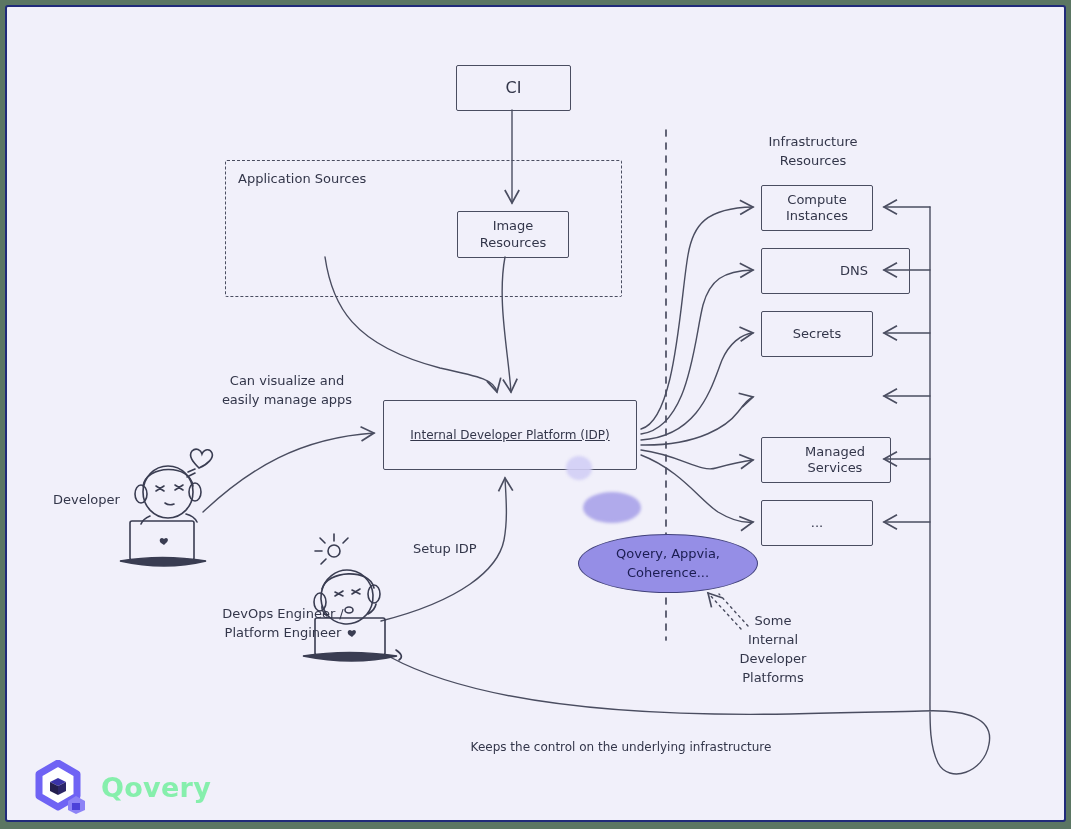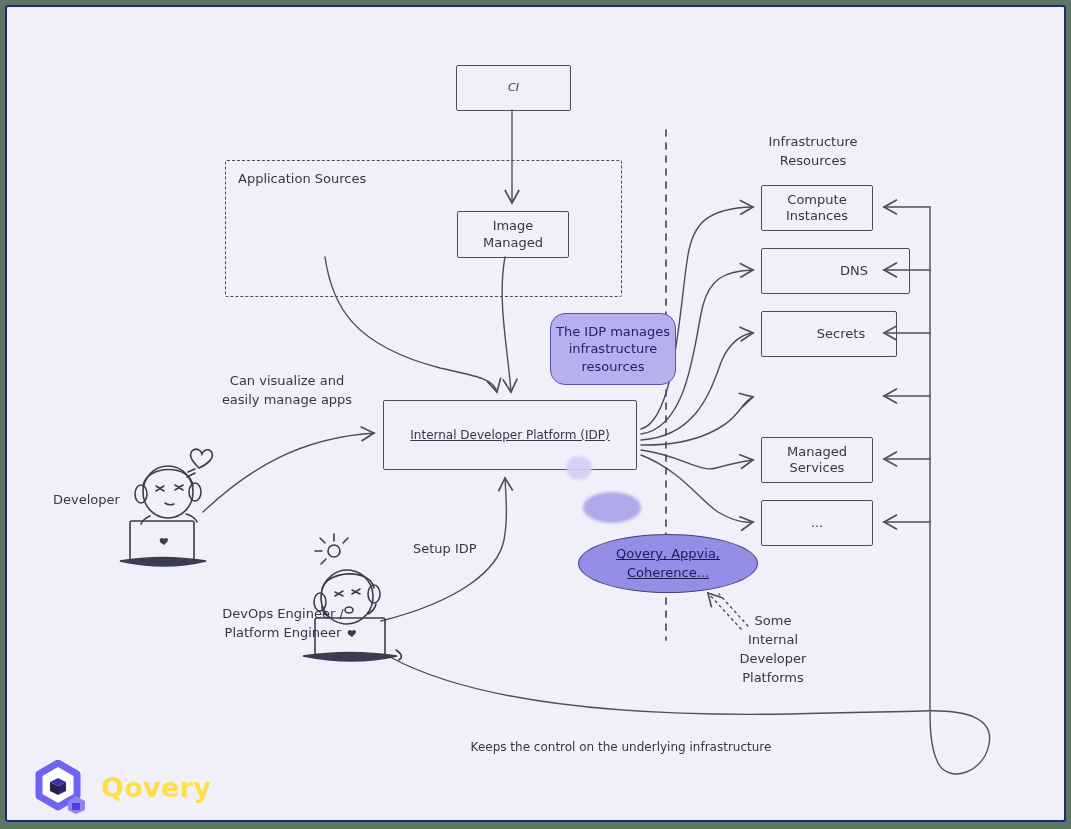--- a/index.html
+++ b/index.html
@@ -6,24 +6,24 @@
   .stage{position:relative;width:1071px;height:829px;background:#5b7663;font-family:"DejaVu Sans",sans-serif;overflow:hidden;}
   .content{position:absolute;left:5px;top:5px;right:5px;bottom:7px;background:#f1f0fa;border:2px solid #202a7a;border-radius:3px;}
   .layer{position:absolute;left:0;top:0;width:1071px;height:829px;}
   svg.layer{z-index:1;pointer-events:none;}
   .node{position:absolute;z-index:2;color:#33364a;}
   .box{border:1.5px solid #4a4d60;border-radius:2px;display:flex;align-items:center;justify-content:center;text-align:center;font-size:13px;line-height:1.25;background:transparent;}
   .pre{white-space:pre-line;}
   .dashedbox{border:1.6px dashed #4a4d60;border-radius:2px;}
   .label{font-size:13px;line-height:1.45;}
   .callout{background:#b7b0ef;border:1.5px solid #5a54a4;border-radius:15px;color:#232463;display:flex;align-items:center;justify-content:center;text-align:center;font-size:13px;line-height:1.35;}
-  .vellipse{background:#958ee6;border:1.5px solid #41417b;border-radius:50%;color:#1b1d52;display:flex;align-items:center;justify-content:center;text-align:center;font-size:13px;line-height:1.4;text-decoration:underline;}
+  .vellipse{background:#958ee6;border:1.5px solid #41417b;border-radius:50%;color:#1b1d52;display:flex;align-items:center;justify-content:center;text-align:center;font-size:13px;line-height:1.4;}
   .blob{position:absolute;z-index:3;border-radius:50%;filter:blur(1.5px);}
   .logo{position:absolute;z-index:2;display:flex;align-items:center;gap:9px;}
-  .logo-text{font-size:27px;font-weight:700;color:#fde047;letter-spacing:.3px;}
+  .logo-text{font-size:27px;font-weight:700;color:#86efac;letter-spacing:.3px;}
   .ctext{text-align:center;}
 </style>
 </head>
 <body>
 
 <div class="stage">
   <div class="content"></div>
 
   <svg class="layer" viewBox="0 0 1071 829">
     <defs>
@@ -95,56 +95,51 @@
       <rect x="315" y="618" width="70" height="37" rx="2"></rect>
       <path d="M349,635 c-3,-3 0,-7 3,-4 c3,-3 6,1 2,4 l-2,2 z" fill="#3a3d52" stroke="none"></path>
       <path d="M303,656 q50,10 94,0 q-48,-7 -94,0 Z" fill="#3a3d52"></path>
       <path d="M396,650 q9,6 3,10"></path>
     </g>
   </svg>
 
   <div class="blob" style="left:566px;top:456px;width:26px;height:24px;background:rgba(210,206,245,0.9);"></div>
   <div class="blob" style="left:583px;top:492px;width:58px;height:31px;background:rgba(164,157,231,0.85);"></div>
 
-  <div class="node box" style="left:456px;top:65px;width:113px;height:44px;font-size:11px;font-style:italic;">
+  <div class="node box" style="left:456px;top:65px;width:113px;height:44px;font-size:16px;">
       <span class="pre">CI</span>
     </div>
 
   <div class="node dashedbox" style="left:225px;top:160px;width:395px;height:135px;"></div>
   <div class="node label" style="left:238px;top:170px;"><span>Application Sources</span></div>
 
   <div class="node box" style="left:457px;top:211px;width:110px;height:45px;">
       <span class="pre">Image
-Managed</span>
+Resources</span>
     </div>
 
   <div class="node box" style="left:383px;top:400px;width:252px;height:68px;font-size:12px;text-decoration:underline;">
       <span class="pre">Internal Developer Platform (IDP)</span>
     </div>
 
-  <div class="node callout" style="left:550px;top:313px;width:124px;height:70px;">
-      <span class="pre">The IDP manages
-infrastructure
-resources</span>
-    </div>
 
   <div class="node label ctext pre" style="left:752px;top:133px;width:122px;"><span class="pre">Infrastructure
 Resources</span></div>
 
   <div class="node box" style="left:761px;top:185px;width:110px;height:44px;text-align:center;">
       <span class="pre">Compute
 Instances</span>
     </div>
   <div class="node box" style="left:761px;top:248px;width:110px;height:44px;padding-left:37px;">
       <span class="pre">DNS</span>
     </div>
-  <div class="node box" style="left:761px;top:311px;width:110px;height:44px;padding-left:24px;">
+  <div class="node box" style="left:761px;top:311px;width:110px;height:44px;">
       <span class="pre">Secrets</span>
     </div>
-  <div class="node box" style="left:761px;top:437px;width:110px;height:44px;">
+  <div class="node box" style="left:761px;top:437px;width:110px;height:44px;padding-left:18px;">
       <span class="pre">Managed
 Services</span>
     </div>
   <div class="node box" style="left:761px;top:500px;width:110px;height:44px;">
       <span class="pre">...</span>
     </div>
 
   <div class="node vellipse" style="left:578px;top:534px;width:178px;height:57px;">
       <span class="pre">Qovery, Appvia,
 Coherence...</span>

